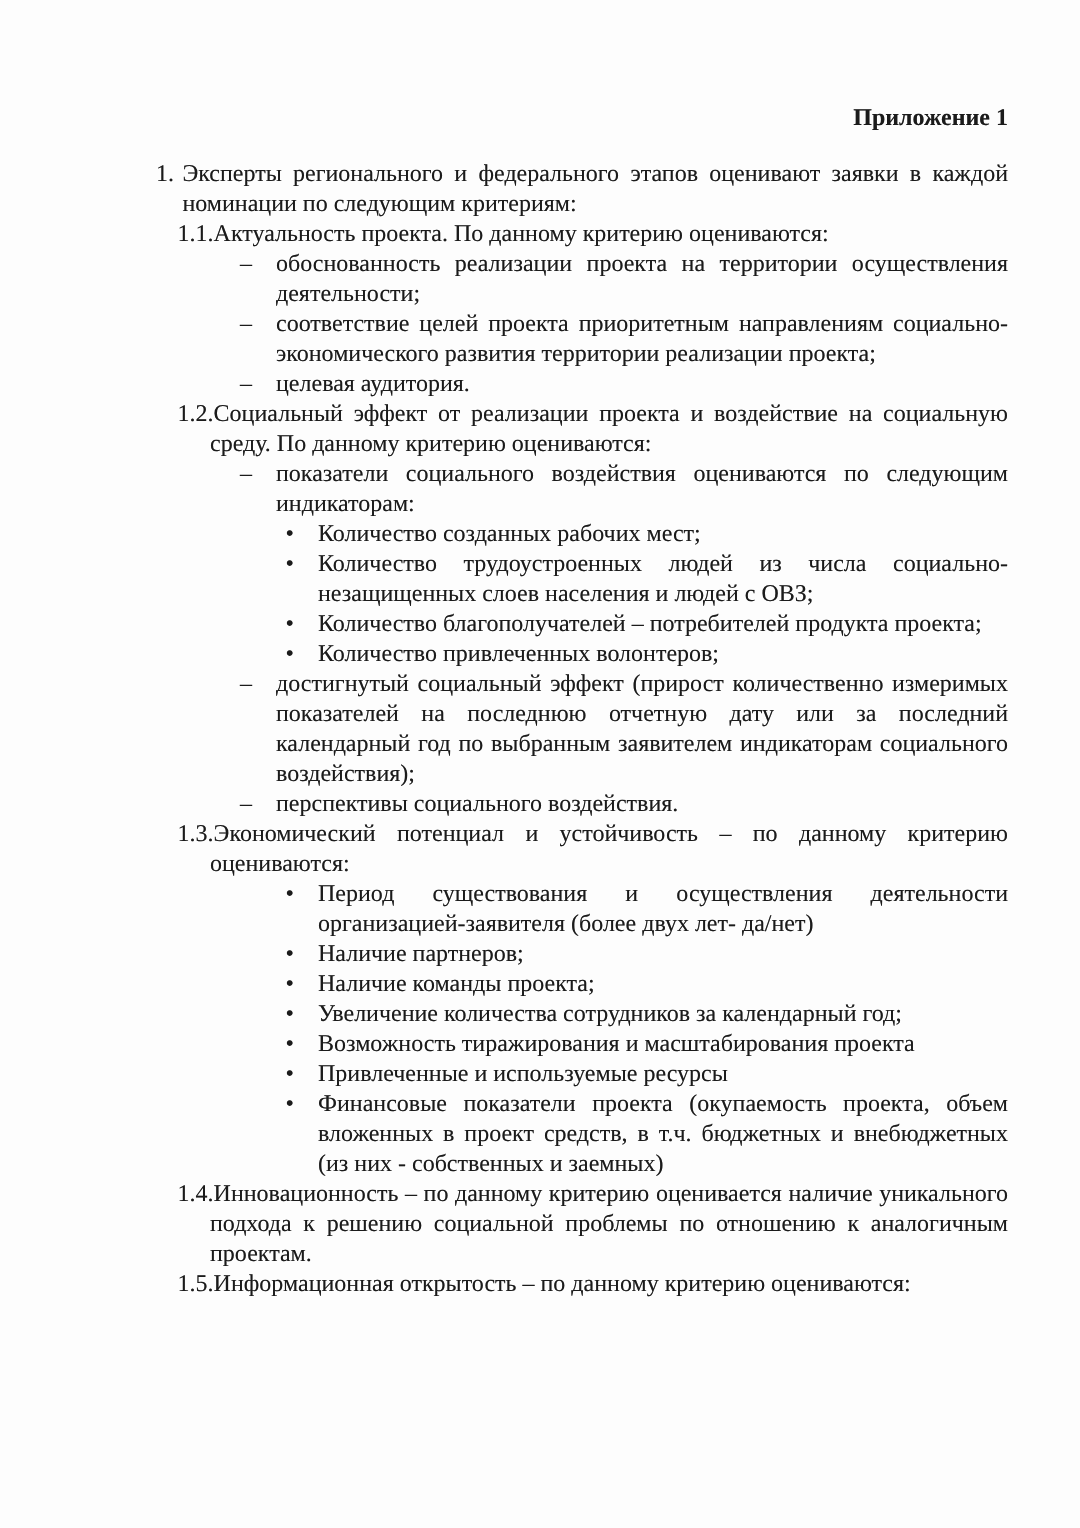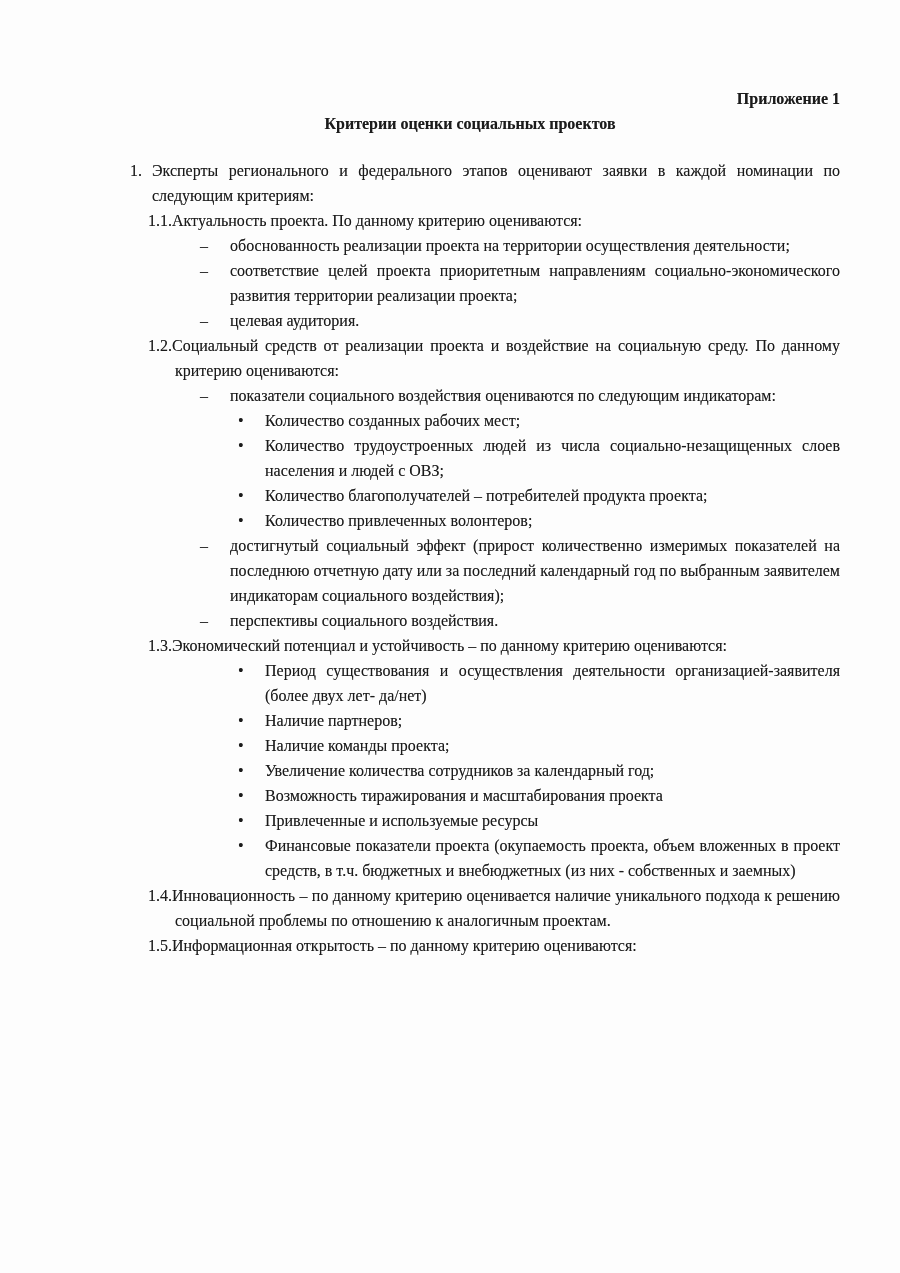--- a/index.html
+++ b/index.html
@@ -8,21 +8,21 @@
     background: #ffffff;
   }
   .page {
     position: relative;
     width: 900px;
     height: 1273px;
     box-sizing: border-box;
     padding: 86px 60px 0 100px;
     background: #fdfdfd;
     font-family: "Liberation Serif", "DejaVu Serif", serif;
-    font-size: 16px;
+    font-size: 20px;
     line-height: 25px;
     color: #1b1b1b;
     overflow: hidden;
     text-shadow: 0 0 0.5px rgba(20,20,20,0.45);
   }
   .appendix {
     text-align: right;
     font-weight: bold;
   }
   .doc-title {
@@ -71,35 +71,34 @@
     width: 27px;
     text-indent: 0;
   }
 </style>
 </head>
 <body>
 
 <div class="page">
 
   <div class="appendix">Приложение 1</div>
-  <div class="doc-title">Критерии оценки социальных проектов</div>
 
   <div class="doc">
 
     <p class="intro"><span class="num">1.</span><span>Эксперты регионального и федерального этапов оценивают заявки в каждой номинации по следующим критериям:</span></p>
 
     <p class="section"><span>1.1.</span><span class="bold">Актуальность проекта</span><span>. По данному критерию оцениваются:</span></p>
 
     <p class="dash"><span class="marker">–</span><span>обоснованность реализации проекта на территории осуществления деятельности;</span></p>
 
     <p class="dash"><span class="marker">–</span><span>соответствие целей проекта приоритетным направлениям социально-экономического развития территории реализации проекта;</span></p>
 
     <p class="dash"><span class="marker">–</span><span>целевая аудитория.</span></p>
 
-    <p class="section"><span>1.2.</span><span class="bold">Социальный средств</span><span> от реализации проекта и воздействие на социальную среду. По данному критерию оцениваются:</span></p>
+    <p class="section"><span>1.2.</span><span class="bold">Социальный эффект</span><span> от реализации проекта и воздействие на социальную среду. По данному критерию оцениваются:</span></p>
 
     <p class="dash"><span class="marker">–</span><span>показатели социального воздействия оцениваются по следующим индикаторам:</span></p>
 
     <p class="bullet"><span class="marker">•</span><span>Количество созданных рабочих мест;</span></p>
 
     <p class="bullet"><span class="marker">•</span><span>Количество трудоустроенных людей из числа социально-незащищенных слоев населения и людей с ОВЗ;</span></p>
 
     <p class="bullet"><span class="marker">•</span><span>Количество благополучателей – потребителей продукта проекта;</span></p>
 
     <p class="bullet"><span class="marker">•</span><span>Количество привлеченных волонтеров;</span></p>

